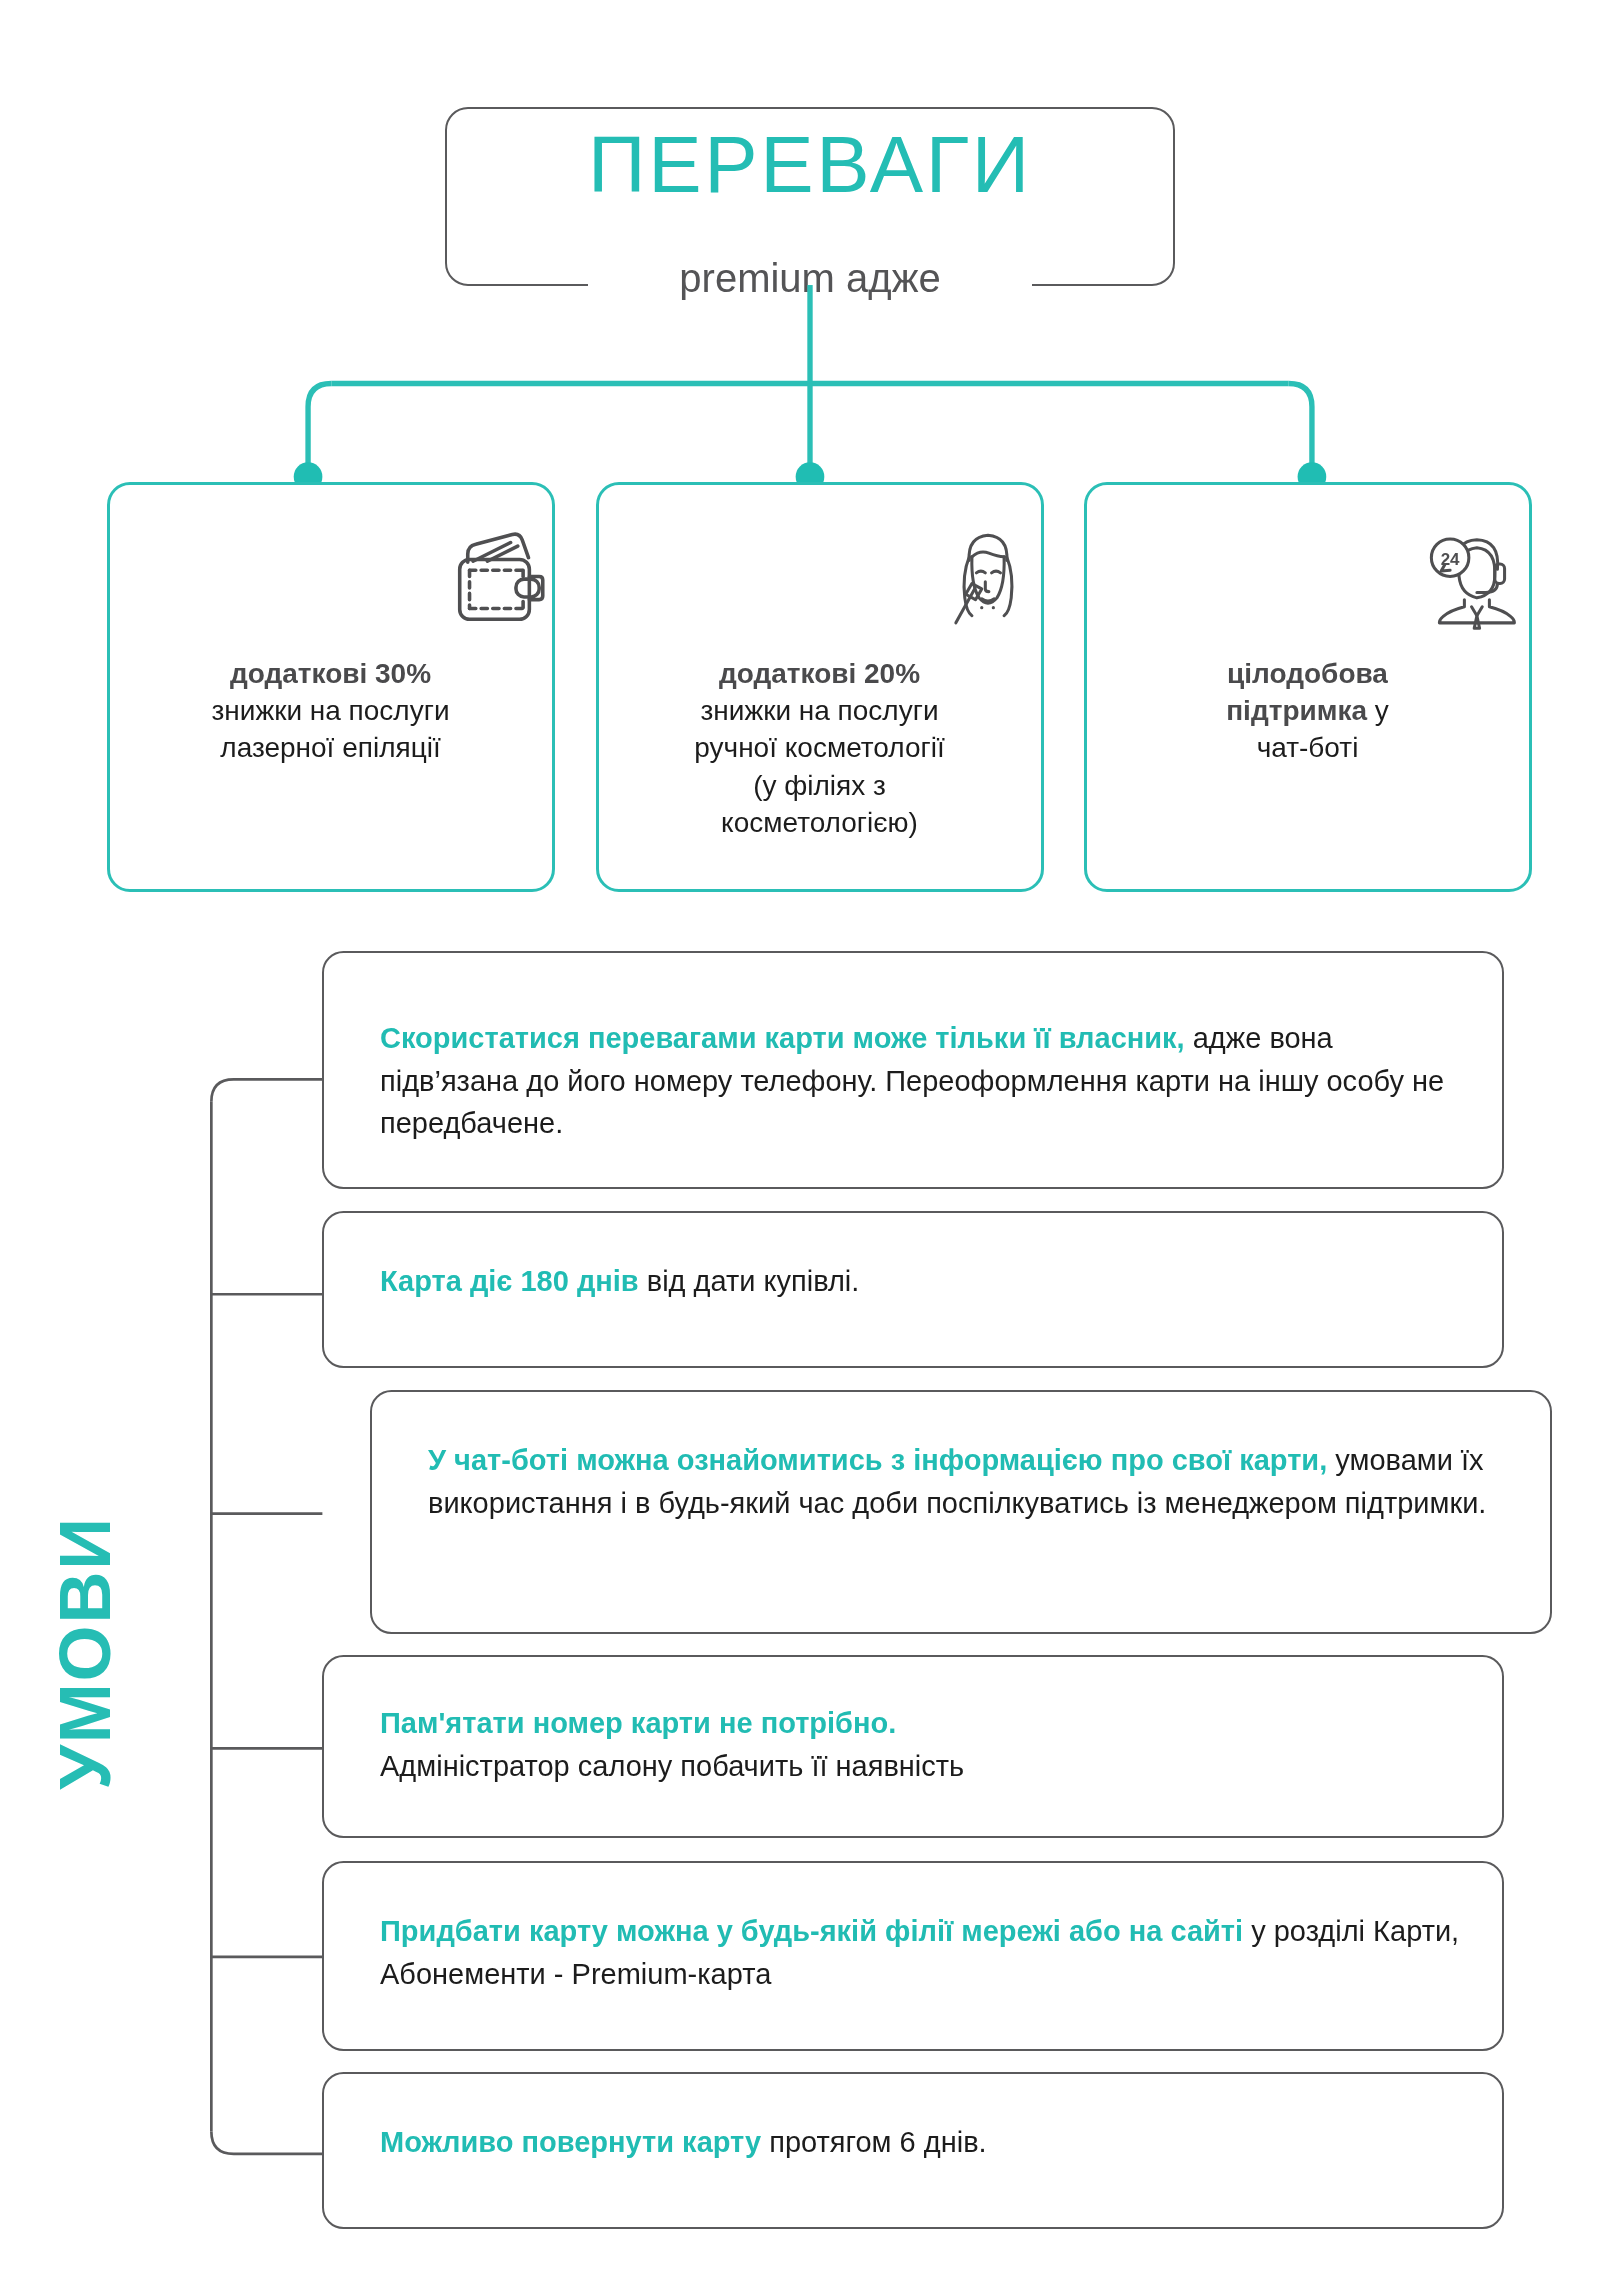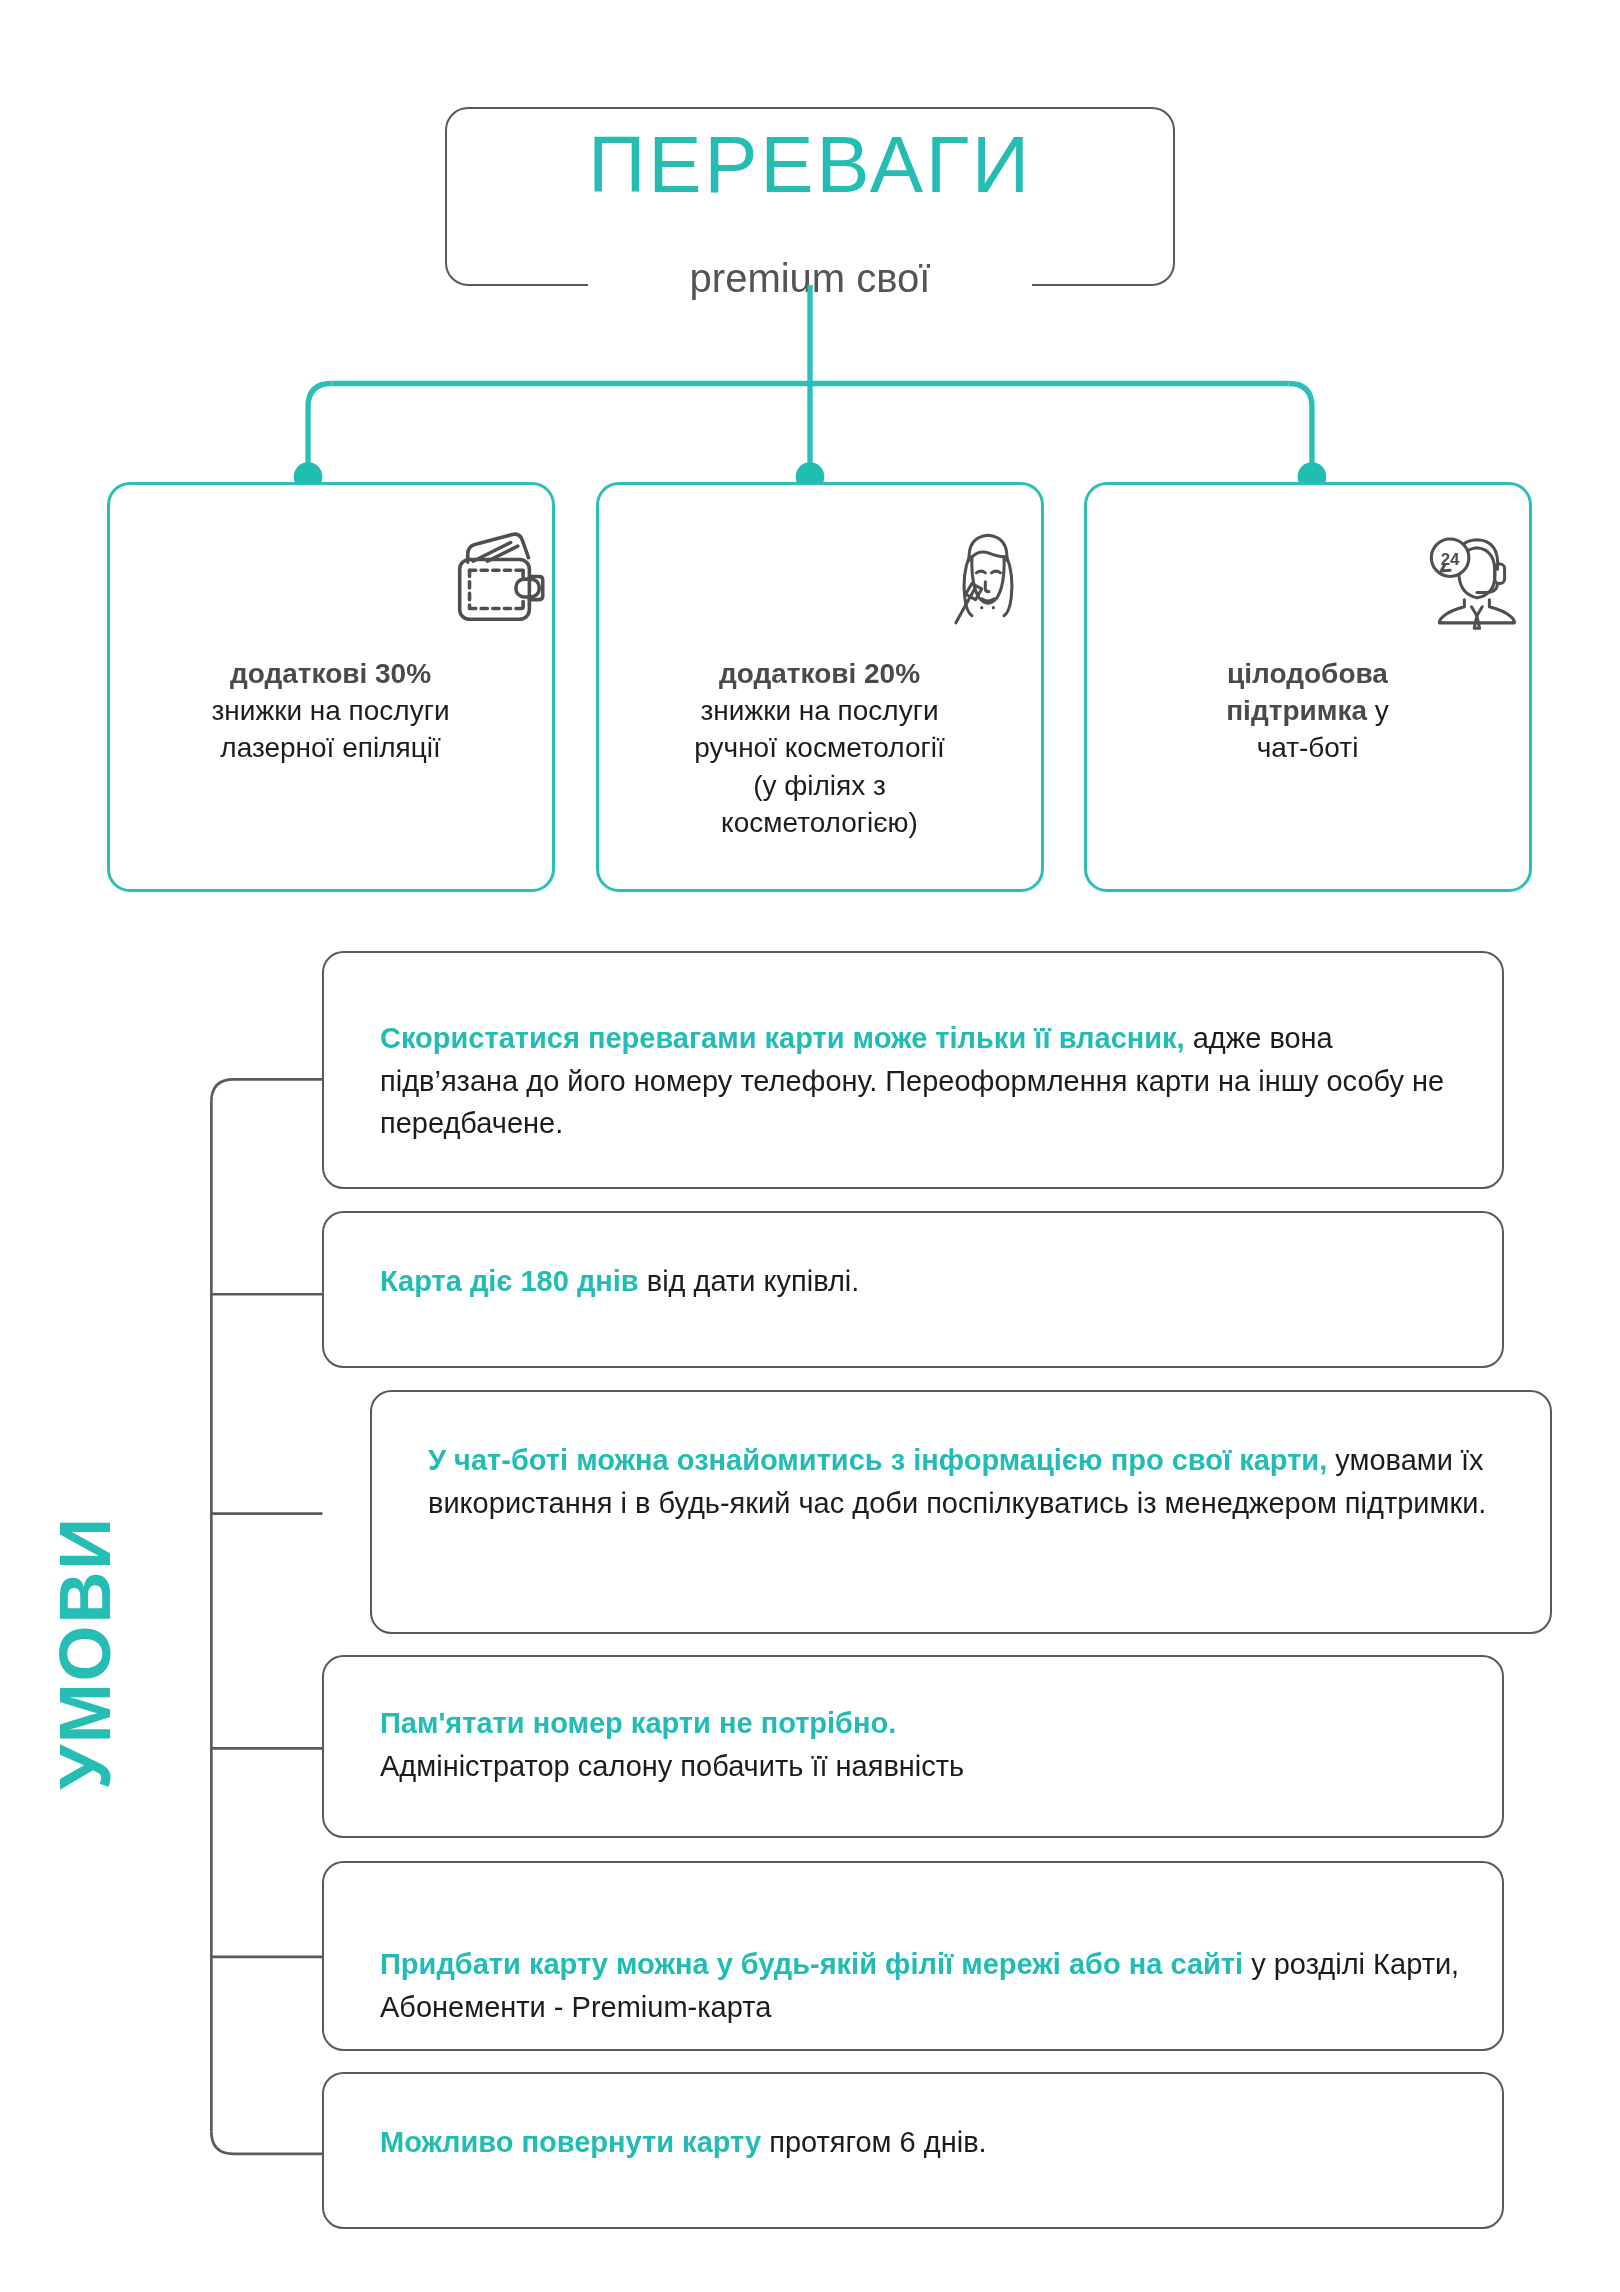--- a/index.html
+++ b/index.html
@@ -158,36 +158,36 @@
   #cond-1 { top: 1211px; height: 157px; }
   #cond-1 .cond-text { top: 47px; }
 
   #cond-2 { top: 1390px; height: 244px; margin-left: 48px; }
   #cond-2 .cond-text { top: 47px; }
 
   #cond-3 { top: 1655px; height: 183px; }
   #cond-3 .cond-text { top: 45px; }
 
   #cond-4 { top: 1861px; height: 190px; }
-  #cond-4 .cond-text { top: 47px; margin-top: 33px; }
+  #cond-4 .cond-text { top: 47px; }
 
   #cond-5 { top: 2072px; height: 157px; }
   #cond-5 .cond-text { top: 47px; }
 
 </style>
 </head>
 <body>
 
 <div id="page">
 
   <div id="header-block">
     <div id="header-box"></div>
     <div id="header-notch"></div>
     <div id="header-title">ПЕРЕВАГИ</div>
-    <div id="header-subtitle"><span>premium свої</span></div>
+    <div id="header-subtitle"><span>premium адже</span></div>
   </div>
 
   <svg id="tree" viewBox="0 0 1809 240" xmlns="http://www.w3.org/2000/svg">
 
     <path d="M 904.5 0 L 904.5 110" stroke="#2bbfb6" stroke-width="6" fill="none"></path>
 
     <path d="M 370 110 L 1439 110" stroke="#2bbfb6" stroke-width="6" fill="none"></path>
     <path d="M 370 110 Q 344 110 344 136 L 344 205" stroke="#2bbfb6" stroke-width="6" fill="none"></path>
     <path d="M 1439 110 Q 1465 110 1465 136 L 1465 205" stroke="#2bbfb6" stroke-width="6" fill="none"></path>
     <path d="M 904.5 110 L 904.5 205" stroke="#2bbfb6" stroke-width="6" fill="none"></path>

